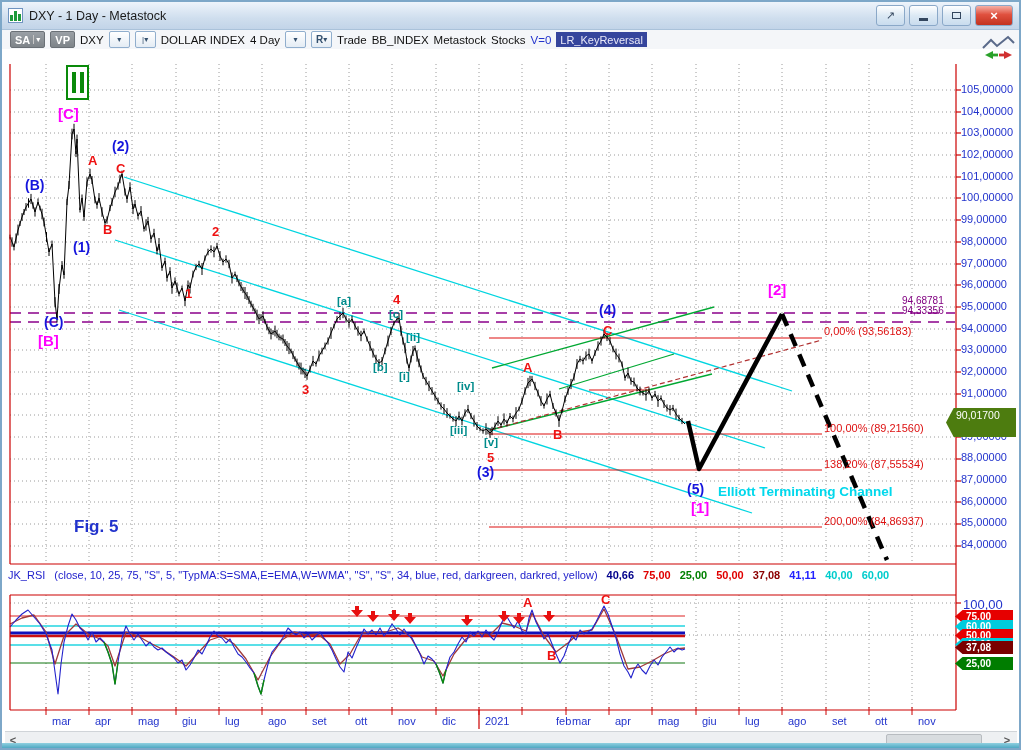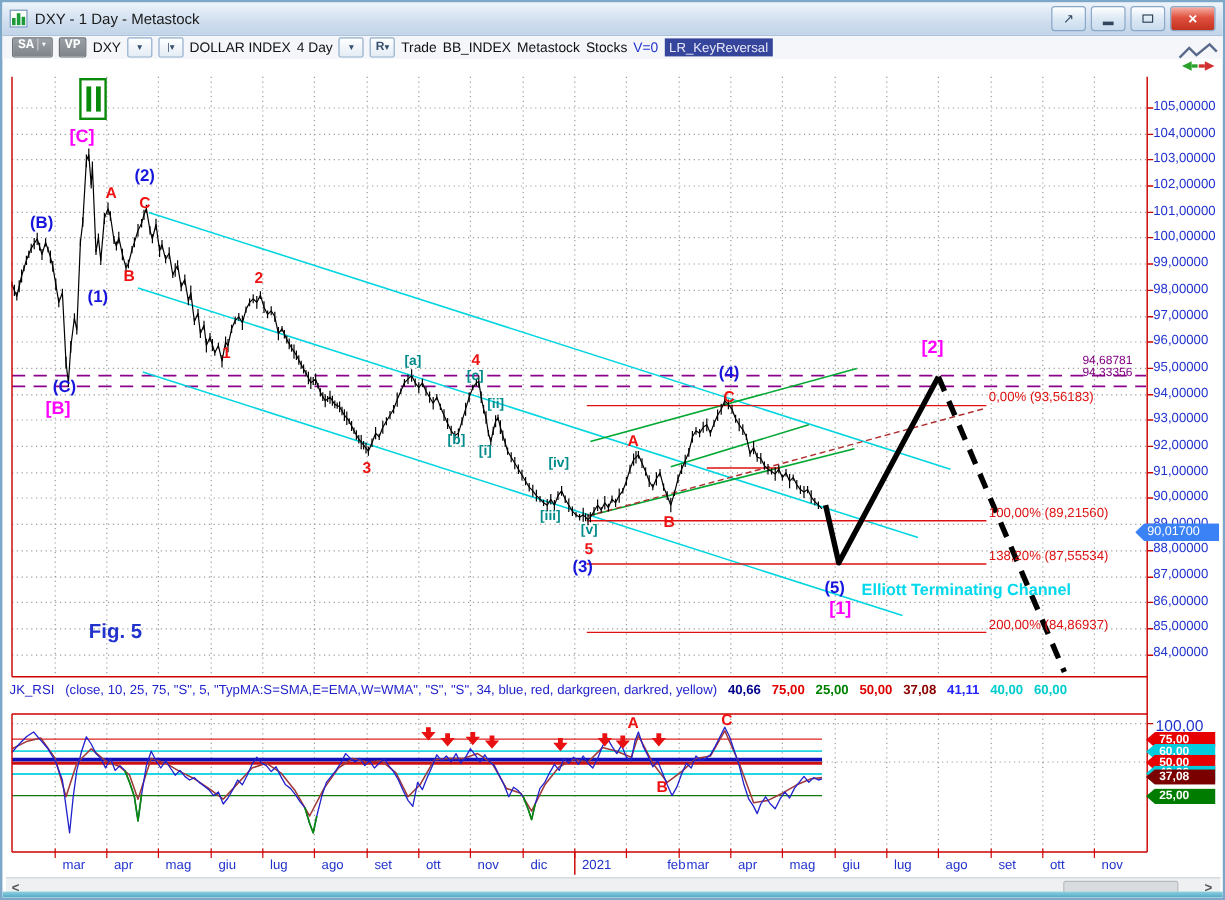--- a/index.html
+++ b/index.html
@@ -7,42 +7,42 @@
   .titlebar{position:absolute;left:0;top:0;width:100%;height:28px;background:linear-gradient(#eef4fb,#cfdeee 60%,#c2d4e8);border-bottom:1px solid #aac2da;display:flex;align-items:center;padding:0 6px;box-sizing:border-box;}
   .app-icon{width:15px;height:15px;background:#fff;border:1px solid #6f93c0;display:flex;align-items:flex-end;justify-content:center;gap:1px;padding:1px;box-sizing:border-box;margin-right:6px;}
   .app-icon i{display:block;width:3px;background:#1d9a3a;}
   .title-text{font-size:12.5px;color:#1a1a1a;}
   .winbtns{position:absolute;right:6px;top:3px;display:flex;gap:4px;}
   .wbtn{width:27px;height:19px;border:1px solid #8aa8c8;border-radius:3px;background:linear-gradient(#ffffff,#dce9f4 50%,#c9dcee);display:flex;align-items:center;justify-content:center;font-size:11px;color:#33465e;cursor:default;}
   .wbtn.close{width:36px;background:linear-gradient(#f5b0a5,#e0513f 45%,#c3321f);color:#fff;font-weight:bold;font-size:13px;}
   .glyph-min{width:9px;height:3px;background:#33465e;margin-top:8px;}
   .glyph-max{width:9px;height:7px;border:1.5px solid #33465e;box-sizing:border-box;}
   .toolbar{position:absolute;left:0;top:28px;width:100%;height:19px;background:#f4f6f9;display:flex;align-items:center;gap:5px;padding:0 8px;box-sizing:border-box;font-size:11.5px;color:#111;}
-  .tbtn{background:linear-gradient(#9aa0a6,#7e8489);color:#fff;border:1px solid #6a7076;border-radius:2px;padding:0 4px;height:15px;display:flex;align-items:flex-start;font-size:11px;font-weight:bold;font-family:Liberation Mono, monospace;}
+  .tbtn{background:linear-gradient(#9aa0a6,#7e8489);color:#fff;border:1px solid #6a7076;border-radius:2px;padding:0 4px;height:15px;display:flex;align-items:center;font-size:11px;font-weight:bold;}
   .tbtn .dd{border-left:1px solid #c8c8c8;margin-left:3px;padding-left:2px;font-size:8px;font-weight:normal;}
   .mini{background:linear-gradient(#ffffff,#e4ecf4);border:1px solid #90aecd;border-radius:2px;height:15px;min-width:15px;display:flex;align-items:center;justify-content:center;font-size:8px;color:#34506e;padding:0 2px;}
   .tlabel{color:#111;}
   .vzero{color:#2233cc;}
   .lrkey{background:#35459c;color:#e8e8f8;padding:0 4px;height:15px;display:flex;align-items:center;font-size:11px;}
   .paramline{position:absolute;left:5px;top:48px;font-size:11px;color:#2222cc;white-space:pre;}
   .client{position:absolute;left:0;top:0;width:100%;height:100%;}
   svg#overlay{position:absolute;left:0;top:0;pointer-events:none;}
   .lbl{position:absolute;white-space:nowrap;line-height:1;}
   .price-lbl{font-size:11px;color:#2233cc;}
   .month-lbl{font-size:11px;color:#2233cc;top:714px;}
   .wl{position:absolute;font-weight:bold;line-height:1;white-space:nowrap;}
   .mg{color:#ff00ff;font-size:15px;}
   .bl{color:#1515dd;font-size:14px;}
   .rd{color:#ee1111;font-size:13px;}
   .tl{color:#008b8b;font-size:11.5px;}
   .fig{color:#2233cc;font-size:17px;}
   .ett{color:#00d8ec;font-size:13.5px;}
   .fib-lbl{position:absolute;font-size:11px;color:#dd1111;line-height:1;white-space:nowrap;}
   .purple-lbl{position:absolute;width:52px;font-size:10px;color:#800080;line-height:1;}
-  .price-tag{position:absolute;left:944px;width:70px;height:15px;background:#3b82f6;color:#fff;font-size:10.5px;line-height:15px;padding-left:10px;box-sizing:border-box;clip-path:polygon(0 50%,11% 0,100% 0,100% 100%,11% 100%);margin-top:28px;}
+  .price-tag{position:absolute;left:944px;width:70px;height:29px;background:#4d7c0f;color:#fff;font-size:10.5px;line-height:15px;padding-left:10px;box-sizing:border-box;clip-path:polygon(0 50%,11% 0,100% 0,100% 100%,11% 100%);}
   .rtag{position:absolute;left:953px;width:58px;height:13px;color:#fff;font-size:10px;font-weight:bold;line-height:13px;padding-left:11px;box-sizing:border-box;clip-path:polygon(0 50%,13% 0,100% 0,100% 100%,13% 100%);}
   .rsi-100{position:absolute;left:961px;font-size:13px;color:#2233cc;line-height:1;}
   .rsiline{position:absolute;left:6px;top:567px;font-size:11px;color:#2222cc;display:flex;gap:9px;white-space:pre;}
   .rsiline .vals{display:flex;gap:9px;font-weight:bold;}
   .ii-box{position:absolute;left:64px;top:63px;width:23px;height:35px;border:2px solid #0a8a0a;background:#fff;display:flex;align-items:center;justify-content:center;gap:4px;box-sizing:border-box;}
   .ii-box i{display:block;width:4px;height:21px;background:#0a8a0a;}
   .zigzag{position:absolute;left:978px;top:32px;width:38px;height:28px;}
   .scrollrow{position:absolute;left:3px;top:729px;width:1012px;height:15px;background:#eef0f2;border-top:1px solid #d0d4d8;display:flex;align-items:center;}
   .sarrow{width:16px;height:14px;color:#555;font-size:11px;font-weight:bold;display:flex;align-items:center;justify-content:center;}
   .sthumb{position:absolute;left:881px;top:2px;width:94px;height:11px;background:#d8dcdf;border:1px solid #b8bcc0;border-radius:2px;}

